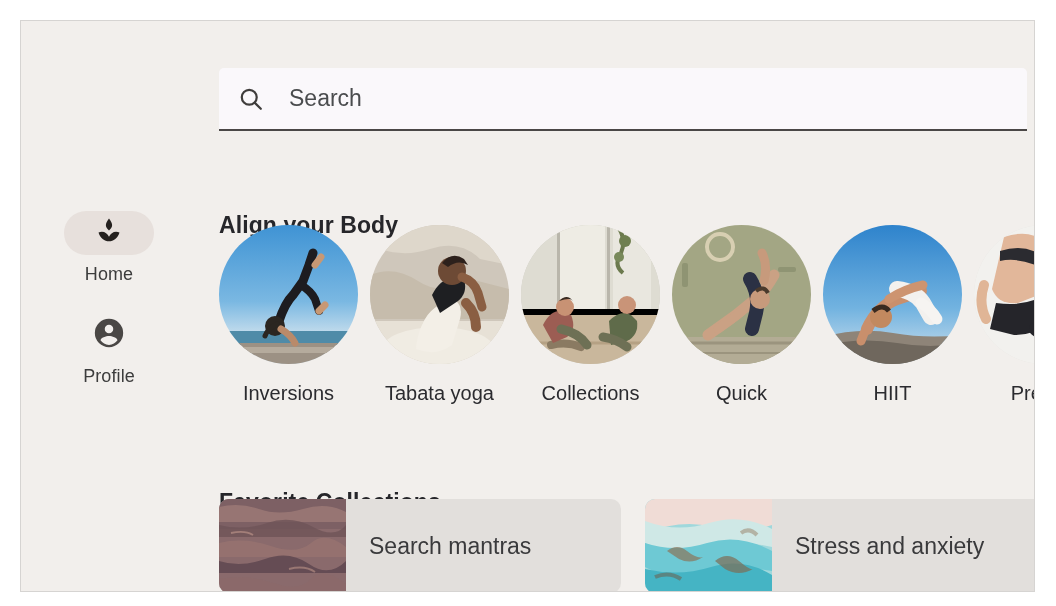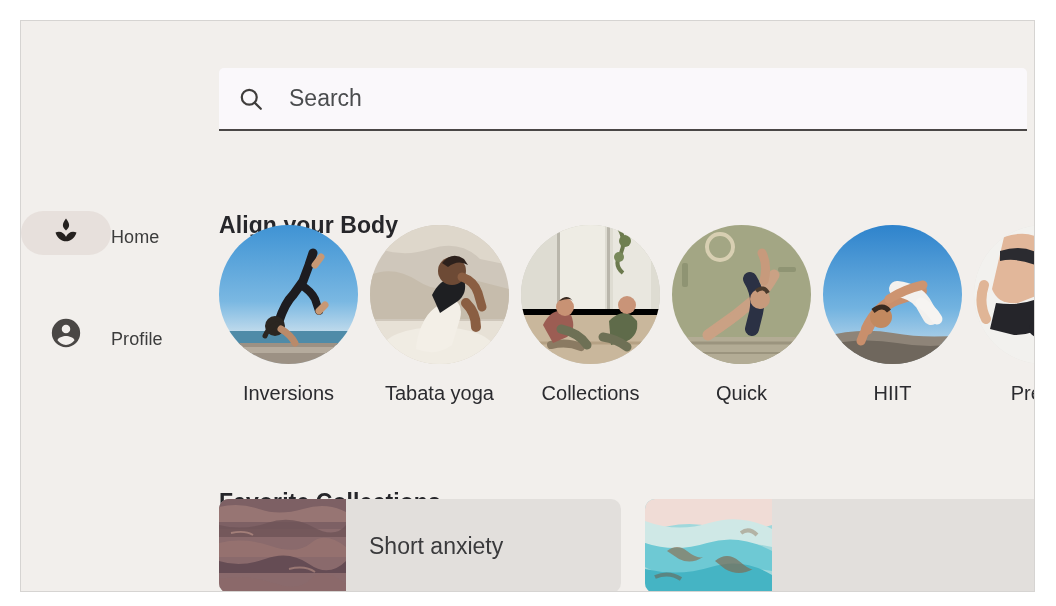--- a/index.html
+++ b/index.html
@@ -32,21 +32,21 @@
     width: 176px;
     height: 100%;
     background: #f2efec;
   }
 
   .nav-item {
     position: absolute;
     left: 0;
     width: 176px;
     display: flex;
-    flex-direction: row;
+    flex-direction: column;
     align-items: center;
     cursor: pointer;
   }
 
   #nav-home { top: 190px; }
   #nav-profile { top: 292px; text-align: right; }
 
   .nav-icon-pill {
     width: 90px;
     height: 44px;
@@ -385,35 +385,36 @@
             <rect width="127" height="30" fill="#7d6064"></rect>
             <path d="M0 8 q20-5 40 2 t44 0 t43 3 v10 h-127z" fill="#a07c78" opacity="0.75"></path>
             <path d="M0 26 q24 6 48-2 t46 4 t33 -2 v12 h-127z" fill="#6e5458" opacity="0.8"></path>
             <path d="M0 44 q26-6 52 3 t40 -3 t35 4 v10 h-127z" fill="#9a7571" opacity="0.7"></path>
             <path d="M0 62 q22 7 46 -2 t44 5 t37 -3 v12 h-127z" fill="#5e4750" opacity="0.85"></path>
             <path d="M0 80 q28-5 54 4 t38 -4 t35 5 v9 h-127z" fill="#8c6a6a" opacity="0.7"></path>
             <path d="M12 34 q14-3 22 2" stroke="#c39a8e" stroke-width="2" fill="none" opacity="0.6"></path>
             <path d="M70 70 q16-4 26 3" stroke="#c49b8c" stroke-width="2" fill="none" opacity="0.55"></path>
           </svg>
         </div>
-        <span class="collection-title">Short anxiety</span>
+        <span class="collection-title">Search mantras</span>
       </div>
 
       <div class="collection-card">
         <div class="collection-thumb">
           <svg width="127" height="94" viewBox="0 0 127 94" preserveAspectRatio="none">
             <rect width="127" height="94" fill="#9fd8dc"></rect>
             <path d="M0 0 h127 v26 q-30 10-60 2 t-67 6z" fill="#f0dcd6"></path>
             <path d="M0 22 q32 12 64 2 t63 6 v18 q-34-8-66 2 t-61 -6z" fill="#cfe8e6"></path>
             <path d="M0 44 q30 10 62 0 t65 8 v20 q-32-6-64 4 t-63 -8z" fill="#6ec9d4"></path>
             <path d="M0 70 q34 8 66 -2 t61 8 v18 h-127z" fill="#45b4c4"></path>
             <path d="M22 52 q10-8 20 0 t16 6 q-12 8-24 2z" fill="#8a7a62" opacity="0.75"></path>
             <path d="M70 62 q12-10 24 0 t14 8 q-14 8-28 0z" fill="#7d6c56" opacity="0.7"></path>
             <path d="M96 34 q8-6 16 2" stroke="#a0907a" stroke-width="4" fill="none" opacity="0.6"></path>
             <path d="M10 78 q14-6 26 2" stroke="#6d5f4c" stroke-width="4" fill="none" opacity="0.55"></path>
           </svg>
         </div>
+        <span class="collection-title">Stress and anxiety</span>
       </div>
 
     </div>
 
   </main>
 </div>
 
 </body></html>

